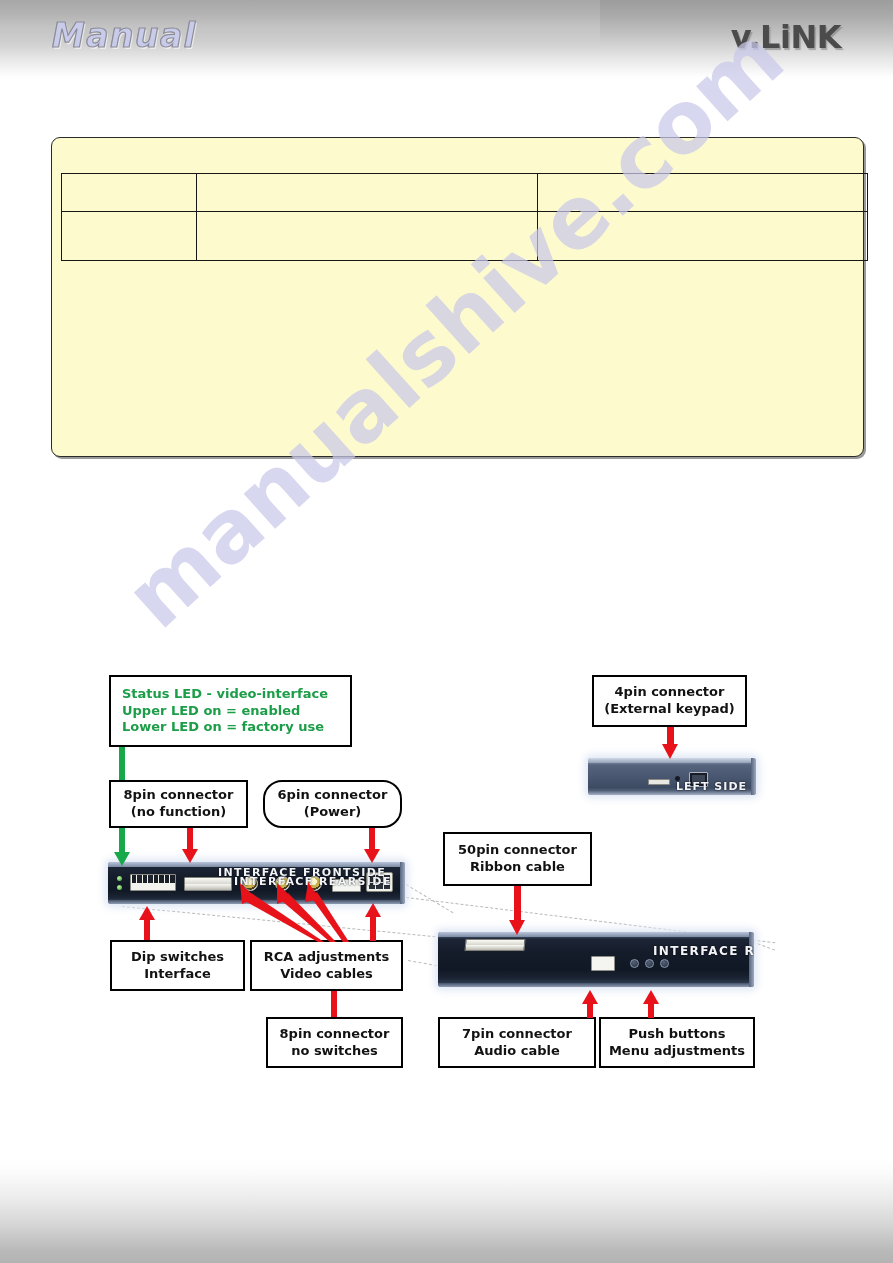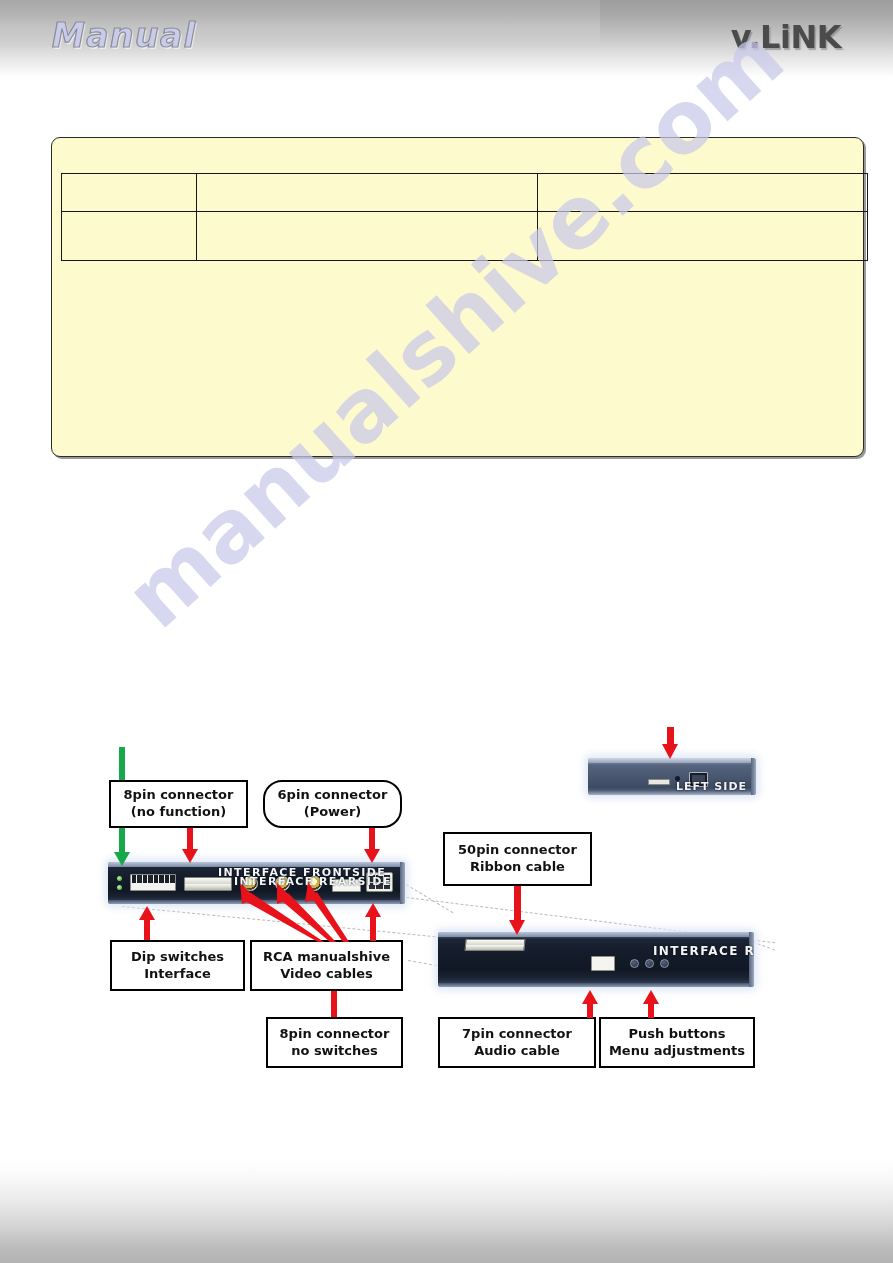--- a/index.html
+++ b/index.html
@@ -255,20 +255,25 @@
   </div>
 
   <div class="diagram">
 
     <div class="dashline" style="left:406px;top:884px;width:55px;transform:rotate(31deg);"></div>
     <div class="dashline" style="left:406px;top:897px;width:372px;transform:rotate(7deg);"></div>
     <div class="dashline" style="left:122px;top:906px;width:330px;transform:rotate(5.5deg);"></div>
     <div class="dashline" style="left:408px;top:960px;width:35px;transform:rotate(10deg);"></div>
     <div class="dashline" style="left:743px;top:938px;width:34px;transform:rotate(20deg);"></div>
 
+    <div class="lbl green" style="left:109px;top:675px;width:243px;height:72px;">
+      <div>Status LED - video-interface</div>
+      <div>Upper LED on =  enabled</div>
+      <div>Lower LED on =  factory use</div>
+    </div>
 
     <div class="vline green" style="left:119px;top:747px;width:6px;height:33px;"></div>
     <div class="vline green" style="left:119px;top:828px;width:6px;height:26px;"></div>
     <div class="arrow green" style="left:114px;top:852px;width:16px;height:14px;">
       <div class="head" style="left:0;top:0;border-left:8px solid transparent;border-right:8px solid transparent;border-top:14px solid #17a84a;"></div>
     </div>
 
     <div class="lbl" style="left:109px;top:780px;width:139px;height:48px;">
       <div>8pin connector</div>
       <div>(no function)</div>
@@ -323,20 +328,24 @@
           <s></s>
             <s></s>
             <s></s>
         </div>
 
         <div class="board-text" style="left:79px;top:4px;">INTERFACE  FRONTSIDE</div>
         <div class="board-text" style="left:95px;top:13px;">INTERFACE  REARSIDE</div>
       </div>
     </div>
 
+    <div class="lbl" style="left:592px;top:675px;width:155px;height:52px;">
+      <div>4pin connector</div>
+      <div>(External keypad)</div>
+    </div>
     <div class="vline" style="left:667px;top:727px;width:7px;height:19px;"></div>
     <div class="arrow" style="left:662px;top:744px;width:17px;height:15px;">
       <div class="head" style="left:0;top:0;border-left:8.5px solid transparent;border-right:8.5px solid transparent;border-top:15px solid #e8131a;"></div>
     </div>
 
     <div class="board" style="left:588px;top:758px;width:168px;height:37px;">
       <div class="board-inner">
         <div class="bsurface" style="background:linear-gradient(to bottom,#9fabc1 0%,#7e8ca5 8%,#55637c 20%,#47556e 55%,#3c4a62 80%,#6f7d95 100%);"></div>
         <div class="btop-edge" style="background:linear-gradient(to bottom,#cfd8e6,#94a1b8);"></div>
         <div class="bbot-edge" style="background:linear-gradient(to bottom,#5a6880,#a5b1c6);"></div>
@@ -383,21 +392,21 @@
     <div class="lbl" style="left:110px;top:940px;width:135px;height:51px;">
       <div>Dip switches</div>
       <div>Interface</div>
     </div>
     <div class="vline" style="left:144px;top:919px;width:6px;height:21px;"></div>
     <div class="arrow" style="left:139px;top:906px;width:16px;height:14px;">
       <div class="head" style="left:0;top:0;border-left:8px solid transparent;border-right:8px solid transparent;border-bottom:14px solid #e8131a;"></div>
     </div>
 
     <div class="lbl" style="left:250px;top:940px;width:153px;height:51px;">
-      <div>RCA manualshive</div>
+      <div>RCA adjustments</div>
       <div>Video cables</div>
     </div>
 
     <svg class="arrow" style="left:225px;top:880px;width:150px;height:62px;" viewBox="0 0 150 62">
       <g fill="#e8131a">
         <path d="M93 62 L99 62 L26 13 L20 21 Z"></path>
         <polygon points="15,3 31,18 17,24"></polygon>
         <path d="M105 62 L111 62 L63 13 L57 21 Z"></path>
         <polygon points="52,3 67,18 52,24"></polygon>
         <path d="M118 62 L124 62 L92 12 L86 17 Z"></path>

